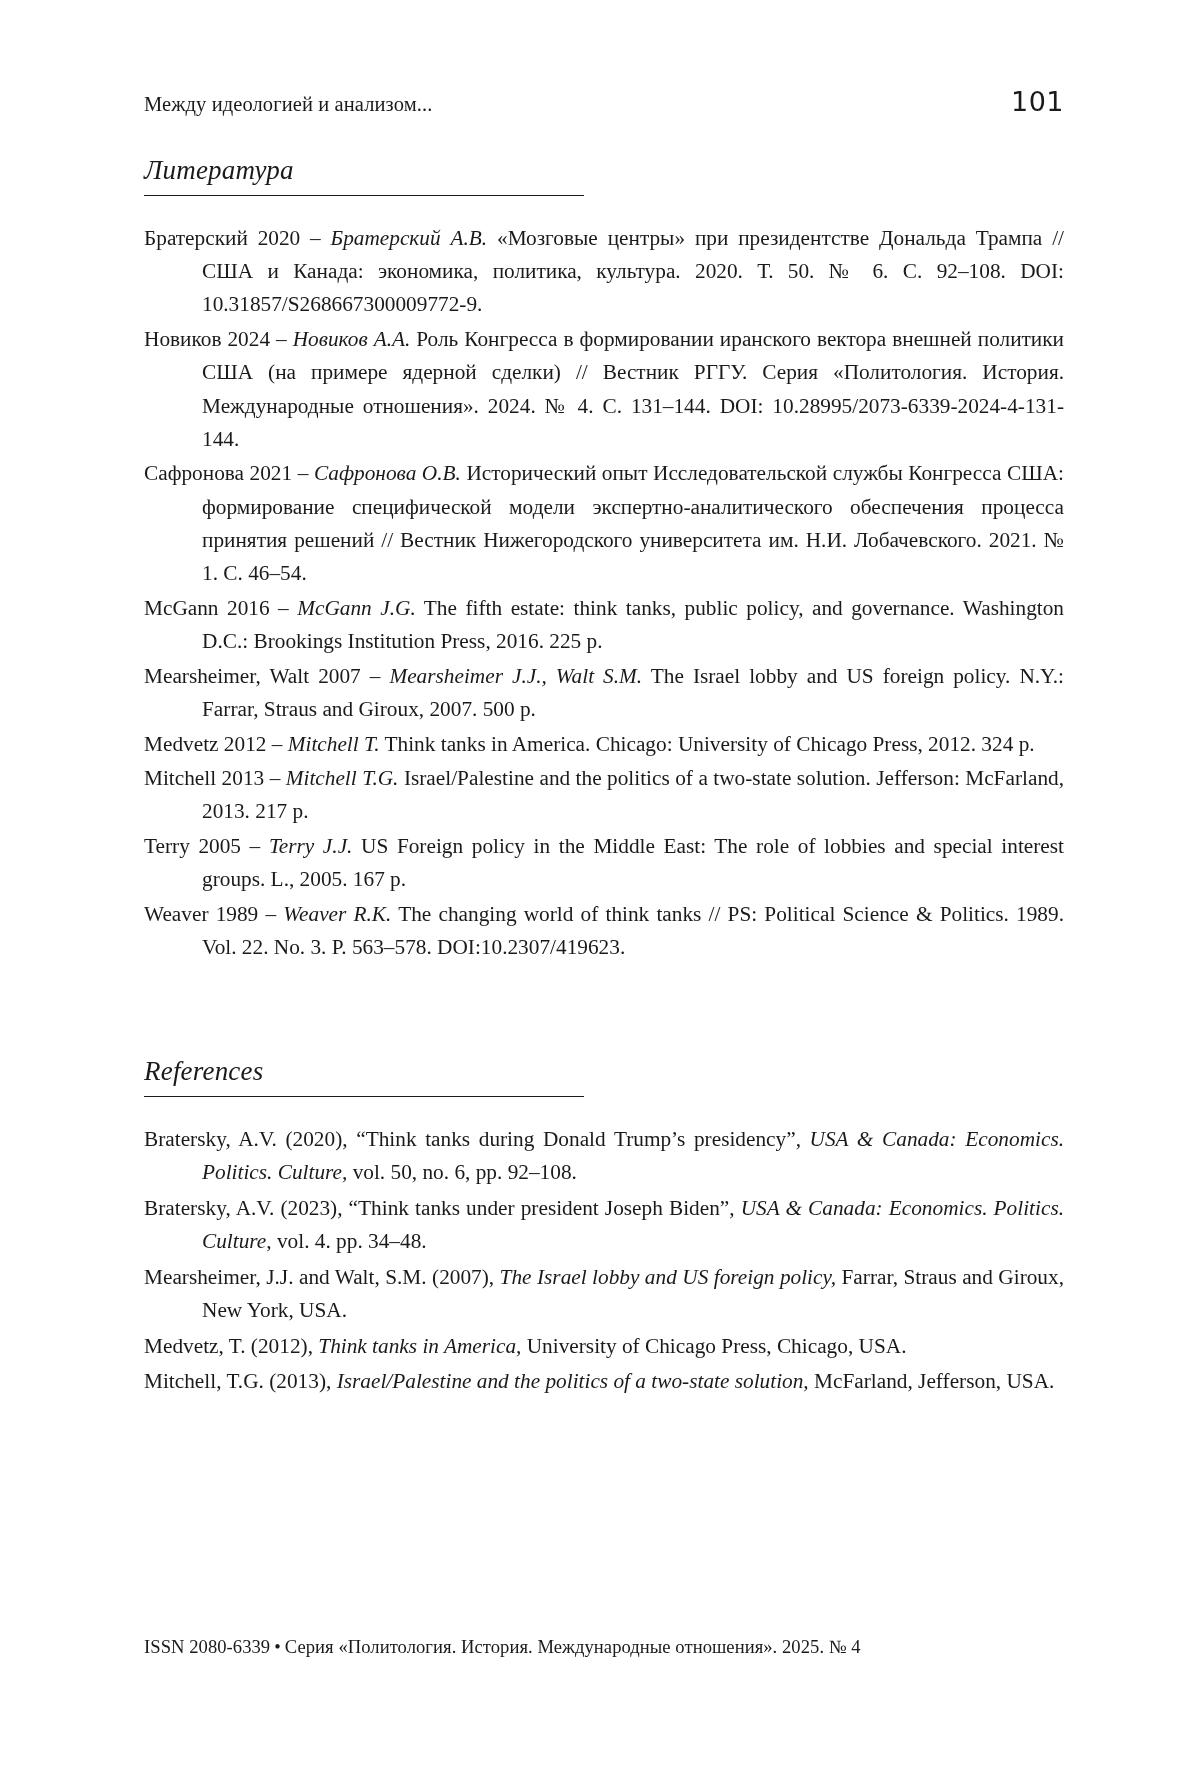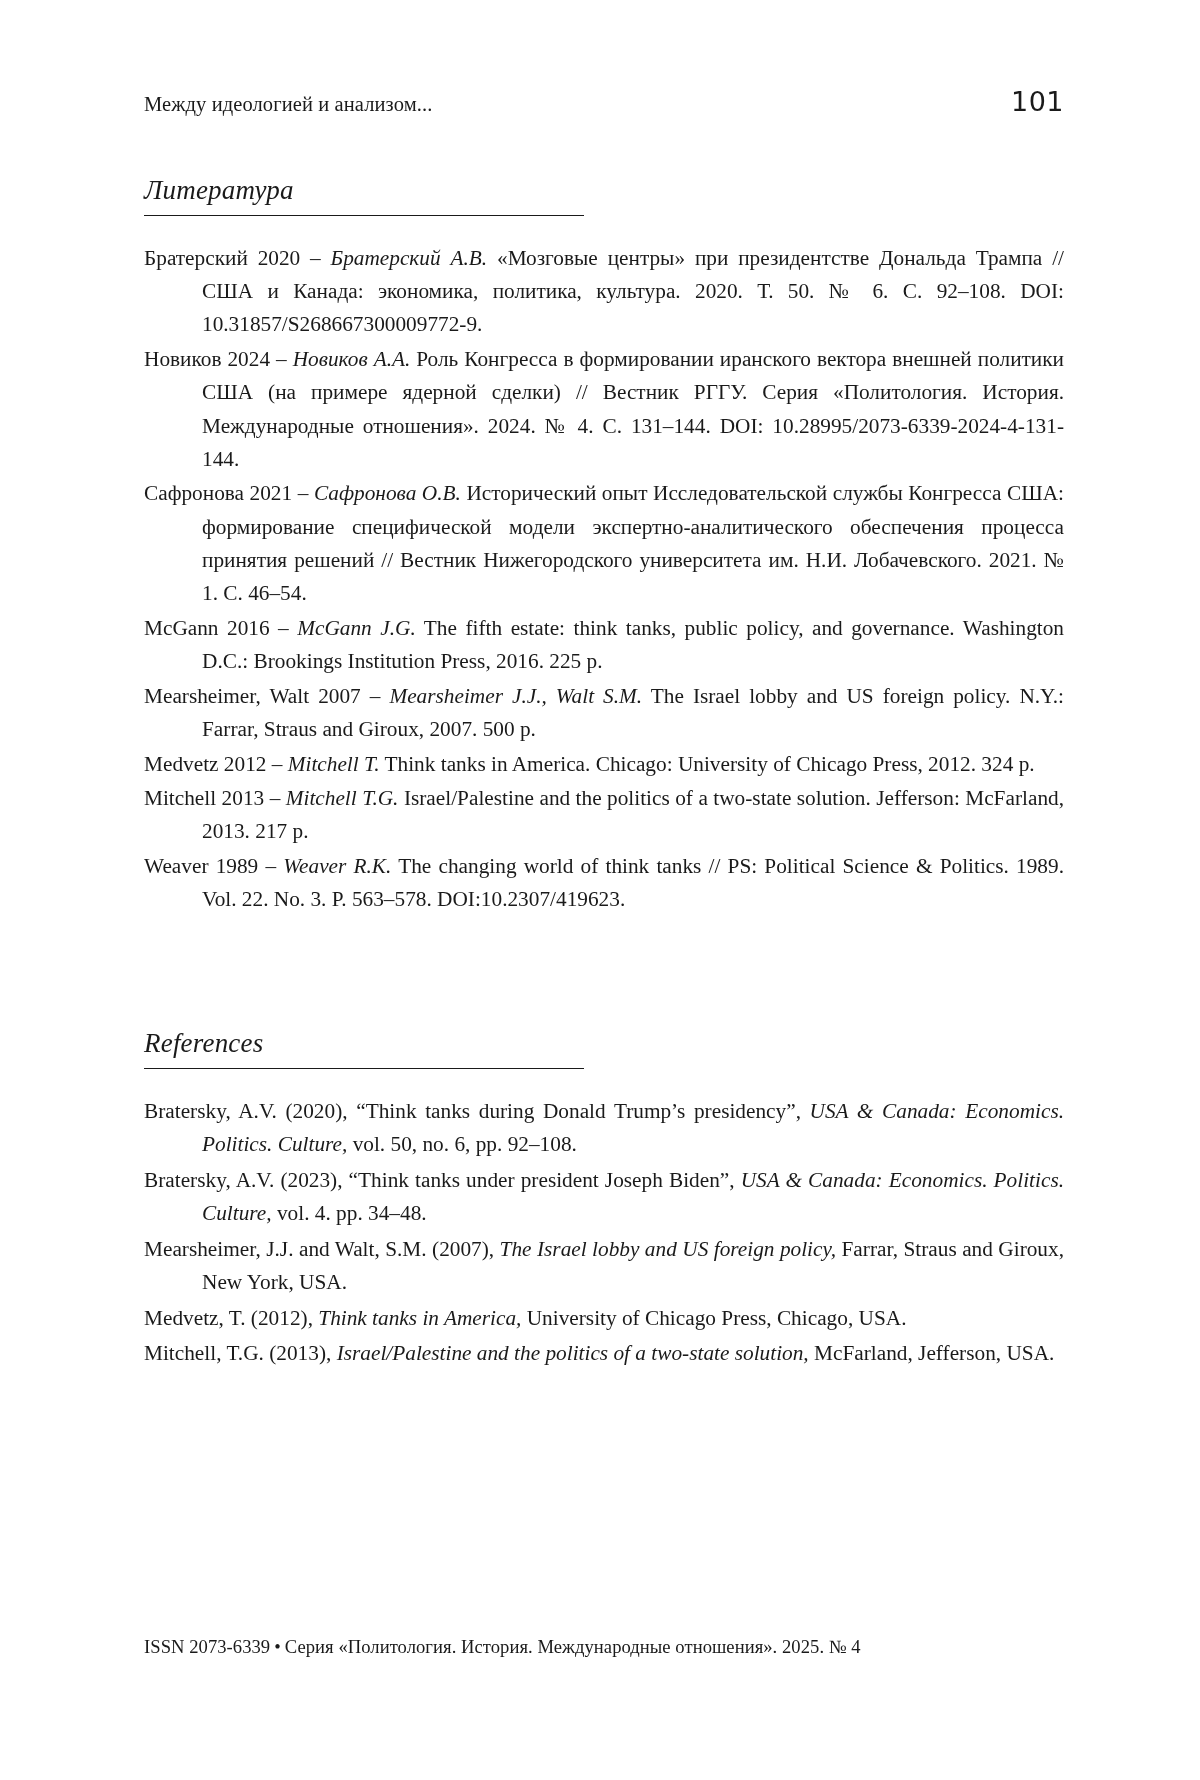--- a/index.html
+++ b/index.html
@@ -44,21 +44,21 @@
   }
   .runhead .rh-page {
     font-size: 27px;
     font-family: "DejaVu Sans", sans-serif;
     font-weight: 400;
     letter-spacing: 0.5px;
     text-align: right;
   }
   
   .section-head {
-    margin-top: 58px;
+    margin-top: 38px;
     width: 440px;
   }
   .section-head .sh-text {
     font-style: italic;
     font-size: 27px;
     font-family: "Liberation Serif", serif;
     letter-spacing: 0.2px;
     padding-bottom: 9px;
     display: block;
   }
@@ -122,20 +122,21 @@
     </div>
 
     <div class="reflist ru" id="lit-list">
         <div class="refitem">Братерский 2020 – <i>Братерский А.В.</i> «Мозговые центры» при президентстве Дональда Трампа // США и Канада: экономика, политика, культура. 2020. Т. 50. № 6. С. 92–108. DOI: 10.31857/S268667300009772-9.</div>
         <div class="refitem">Новиков 2024 – <i>Новиков А.А.</i> Роль Конгресса в формировании иранского вектора внешней политики США (на примере ядерной сделки) // Вестник РГГУ. Серия «Политология. История. Международные отношения». 2024. № 4. С. 131–144. DOI: 10.28995/2073-6339-2024-4-131-144.</div>
         <div class="refitem">Сафронова 2021 – <i>Сафронова О.В.</i> Исторический опыт Исследовательской службы Конгресса США: формирование специфической модели экспертно-аналитического обеспечения процесса принятия решений // Вестник Нижегородского университета им. Н.И. Лобачевского. 2021. № 1. С. 46–54.</div>
         <div class="refitem">McGann 2016 – <i>McGann J.G.</i> The fifth estate: think tanks, public policy, and governance. Washington D.C.: Brookings Institution Press, 2016. 225 p.</div>
         <div class="refitem">Mearsheimer, Walt 2007 – <i>Mearsheimer J.J., Walt S.M.</i> The Israel lobby and US foreign policy. N.Y.: Farrar, Straus and Giroux, 2007. 500 p.</div>
         <div class="refitem">Medvetz 2012 – <i>Mitchell T.</i> Think tanks in America. Chicago: University of Chicago Press, 2012. 324 p.</div>
         <div class="refitem">Mitchell 2013 – <i>Mitchell T.G.</i> Israel/Palestine and the politics of a two-state solution. Jefferson: McFarland, 2013. 217 p.</div>
+        <div class="refitem">Terry 2005 – <i>Terry J.J.</i> US Foreign policy in the Middle East: The role of lobbies and special interest groups. L., 2005. 167 p.</div>
         <div class="refitem">Weaver 1989 – <i>Weaver R.K.</i> The changing world of think tanks // PS: Political Science &amp; Politics. 1989. Vol. 22. No. 3. P. 563–578. DOI:10.2307/419623.</div>
       </div>
 
     <div class="gap-between"></div>
 
     <div class="section-head">
       <span class="sh-text">References</span>
       <div class="sh-rule"></div>
     </div>
 
@@ -143,15 +144,15 @@
         <div class="refitem">Bratersky, A.V. (2020), “Think tanks during Donald Trump’s presidency”, <i>USA &amp; Canada: Economics. Politics. Culture,</i> vol. 50, no. 6, pp. 92–108.</div>
         <div class="refitem">Bratersky, A.V. (2023), “Think tanks under president Joseph Biden”, <i>USA &amp; Canada: Economics. Politics. Culture,</i> vol. 4. pp. 34–48.</div>
         <div class="refitem">Mearsheimer, J.J. and Walt, S.M. (2007), <i>The Israel lobby and US foreign policy,</i> Farrar, Straus and Giroux, New York, USA.</div>
         <div class="refitem">Medvetz, T. (2012), <i>Think tanks in America,</i> University of Chicago Press, Chicago, USA.</div>
         <div class="refitem">Mitchell, T.G. (2013), <i>Israel/Palestine and the politics of a two-state solution,</i> McFarland, Jefferson, USA.</div>
       </div>
 
   </div>
 
   <div class="footer">
-    <span>ISSN 2073-6339</span><span class="sep">•</span><span>Серия «Политология. История. Международные отношения». 2025. № 4</span>
+    <span>ISSN 2080-6339</span><span class="sep">•</span><span>Серия «Политология. История. Международные отношения». 2025. № 4</span>
   </div>
 </div>
 
 </body></html>

